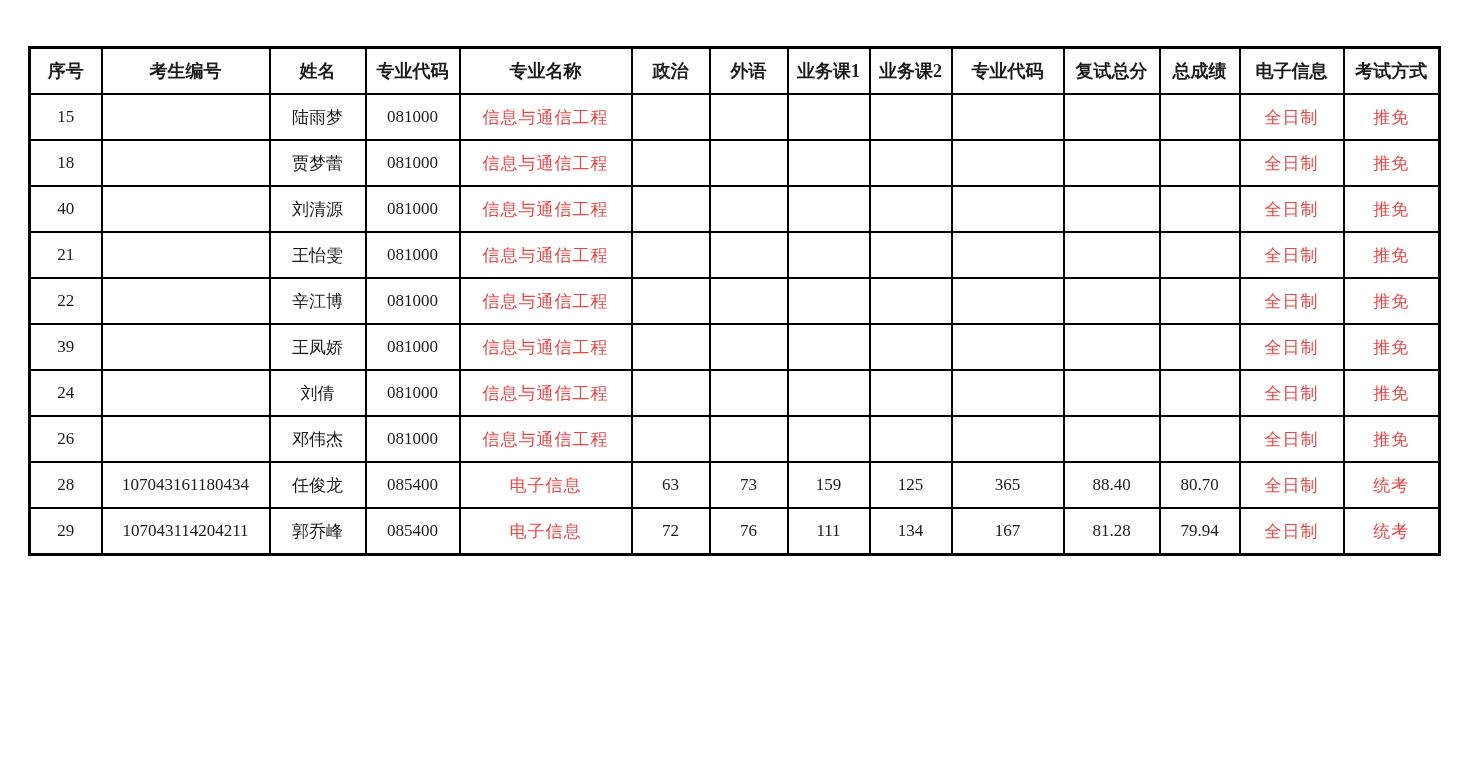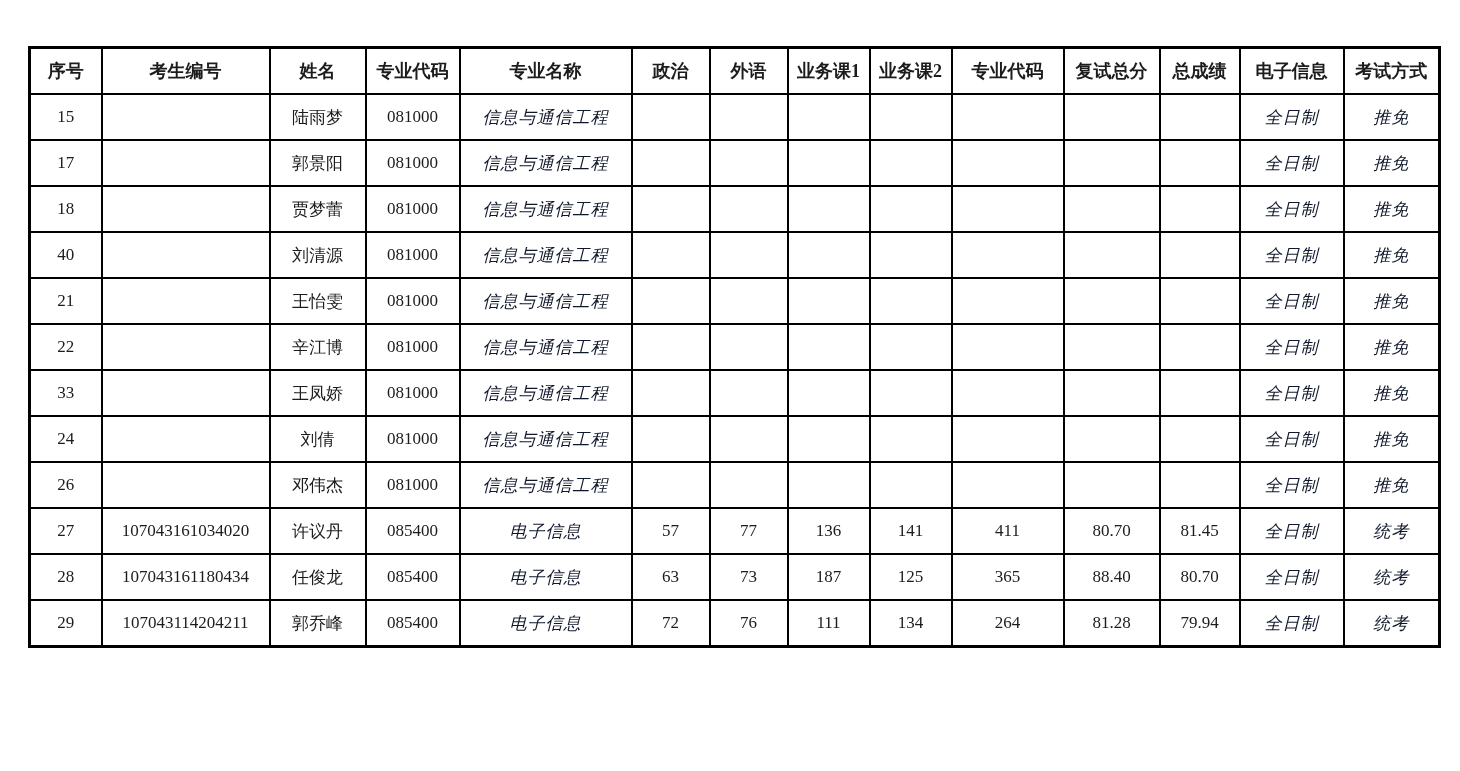--- a/index.html
+++ b/index.html
@@ -41,23 +41,22 @@
     font-size: 18px;
     color: #1c1c1c;
     height: 44px;
   }
   .score-table td {
     font-size: 17px;
     color: #1c1c1c;
     height: 44px;
   }
   .score-table td.accent {
-    color: #0f172a;
+    color: #ef4444;
     letter-spacing: 1px;
-    font-style: italic;
   }
 </style>
 </head>
 <body>
 
 <div class="page">
   <table class="score-table" id="score-table">
     <colgroup id="score-colgroup">
         <col style="width: 72px;">
         <col style="width: 168px;">
@@ -103,36 +102,20 @@
           <td></td>
           <td></td>
           <td></td>
           <td></td>
           <td></td>
           <td></td>
           <td class="accent">全日制</td>
           <td class="accent">推免</td>
         </tr>
         <tr>
-          <td>17</td>
-          <td></td>
-          <td>郭景阳</td>
-          <td>081000</td>
-          <td class="accent">信息与通信工程</td>
-          <td></td>
-          <td></td>
-          <td></td>
-          <td></td>
-          <td></td>
-          <td></td>
-          <td></td>
-          <td class="accent">全日制</td>
-          <td class="accent">推免</td>
-        </tr>
-        <tr>
           <td>18</td>
           <td></td>
           <td>贾梦蕾</td>
           <td>081000</td>
           <td class="accent">信息与通信工程</td>
           <td></td>
           <td></td>
           <td></td>
           <td></td>
           <td></td>
@@ -183,21 +166,21 @@
           <td></td>
           <td></td>
           <td></td>
           <td></td>
           <td></td>
           <td></td>
           <td class="accent">全日制</td>
           <td class="accent">推免</td>
         </tr>
         <tr>
-          <td>33</td>
+          <td>39</td>
           <td></td>
           <td>王凤娇</td>
           <td>081000</td>
           <td class="accent">信息与通信工程</td>
           <td></td>
           <td></td>
           <td></td>
           <td></td>
           <td></td>
           <td></td>
@@ -229,64 +212,48 @@
           <td class="accent">信息与通信工程</td>
           <td></td>
           <td></td>
           <td></td>
           <td></td>
           <td></td>
           <td></td>
           <td></td>
           <td class="accent">全日制</td>
           <td class="accent">推免</td>
-        </tr>
-        <tr>
-          <td>27</td>
-          <td>107043161034020</td>
-          <td>许议丹</td>
-          <td>085400</td>
-          <td class="accent">电子信息</td>
-          <td>57</td>
-          <td>77</td>
-          <td>136</td>
-          <td>141</td>
-          <td>411</td>
-          <td>80.70</td>
-          <td>81.45</td>
-          <td class="accent">全日制</td>
-          <td class="accent">统考</td>
         </tr>
         <tr>
           <td>28</td>
           <td>107043161180434</td>
           <td>任俊龙</td>
           <td>085400</td>
           <td class="accent">电子信息</td>
           <td>63</td>
           <td>73</td>
-          <td>187</td>
+          <td>159</td>
           <td>125</td>
           <td>365</td>
           <td>88.40</td>
           <td>80.70</td>
           <td class="accent">全日制</td>
           <td class="accent">统考</td>
         </tr>
         <tr>
           <td>29</td>
           <td>107043114204211</td>
           <td>郭乔峰</td>
           <td>085400</td>
           <td class="accent">电子信息</td>
           <td>72</td>
           <td>76</td>
           <td>111</td>
           <td>134</td>
-          <td>264</td>
+          <td>167</td>
           <td>81.28</td>
           <td>79.94</td>
           <td class="accent">全日制</td>
           <td class="accent">统考</td>
         </tr>
       </tbody>
   </table>
 </div>
 
 </body></html>

